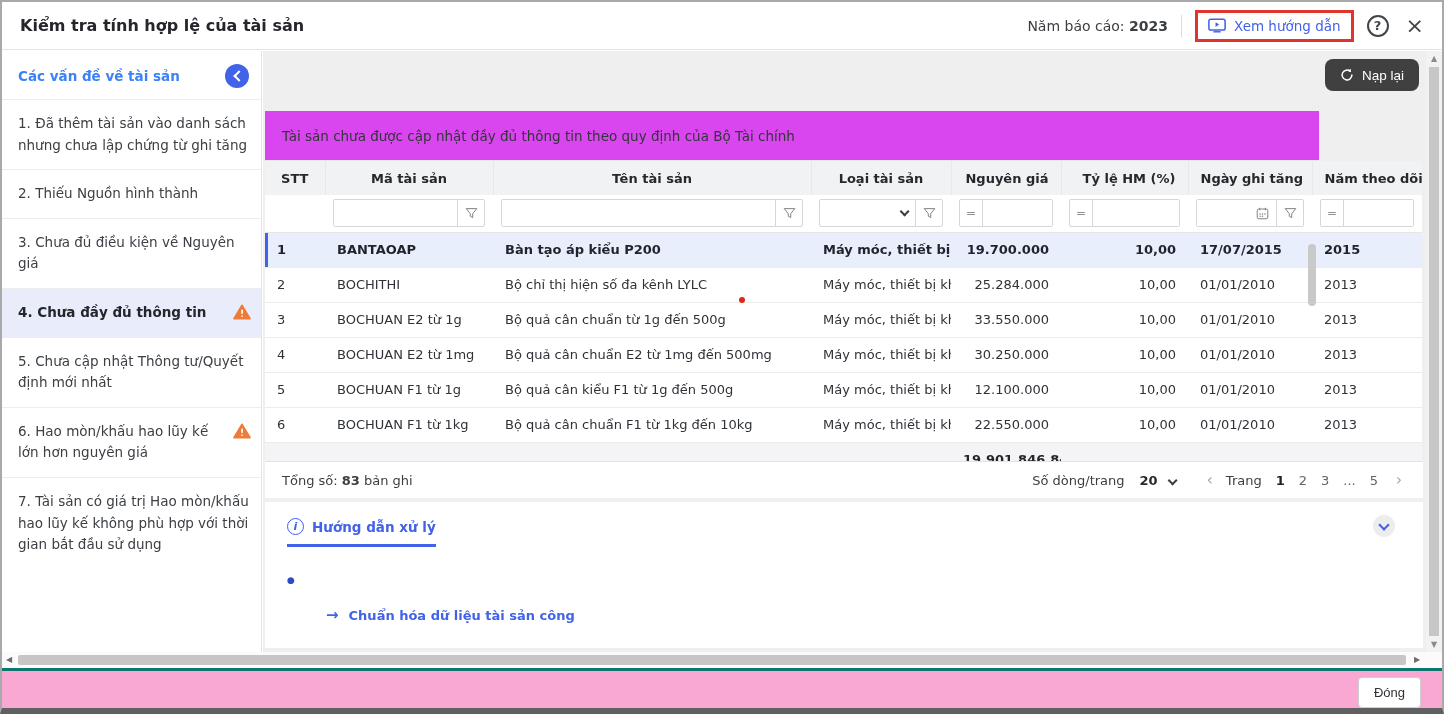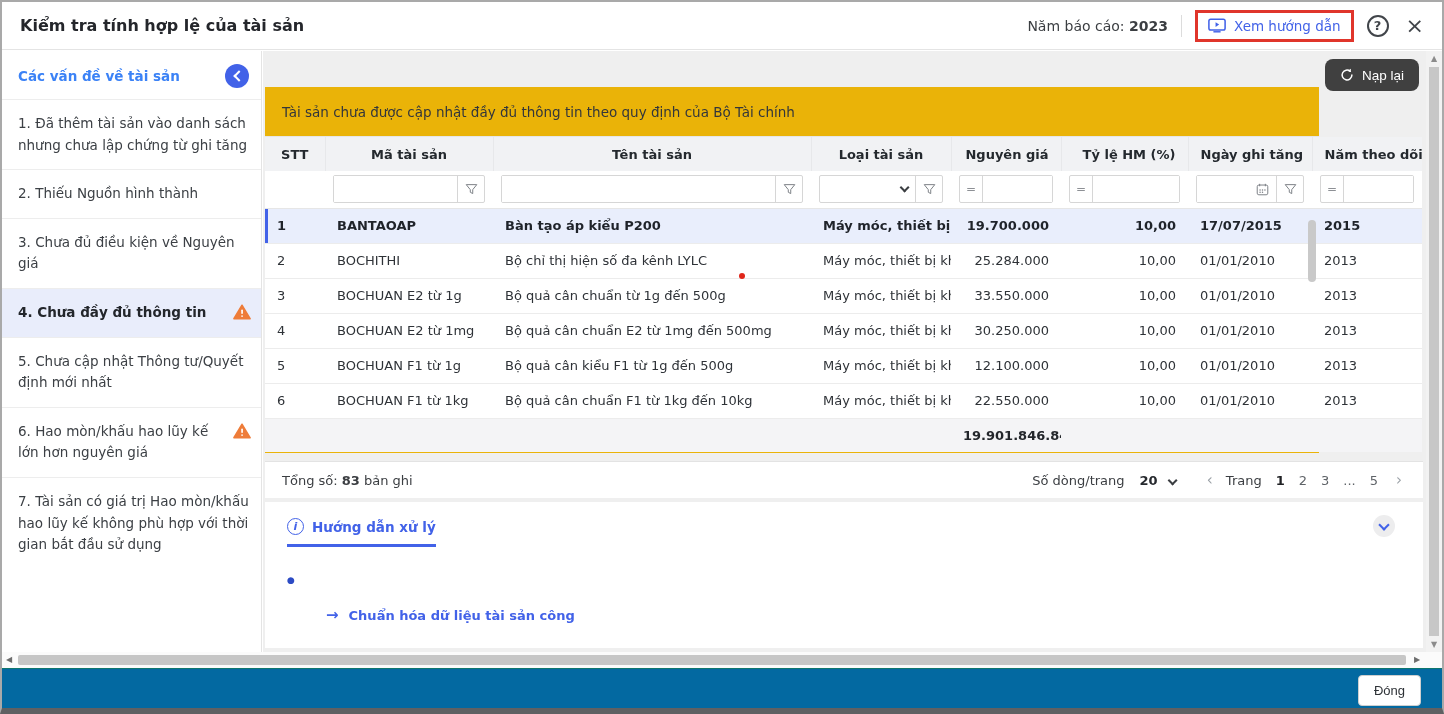--- a/index.html
+++ b/index.html
@@ -39,21 +39,21 @@
   .side-item.active { background:#E9EDFB; font-weight:700; color:#23262b; }
   .side-label { flex:1; }
   .warn-svg { flex:none; margin-top:2px; }
 
   
   .main { position:absolute; left:261px; top:49px; width:1163px; height:601px; background:#efefef; }
   .reload-btn { position:absolute; right:7px; top:8px; height:32px; padding:0 15px; background:#404040;
                 color:#fff; border:none; border-radius:8px; font-size:13.5px; display:flex;
                 align-items:center; gap:8px; cursor:pointer; }
 
-  .card { position:absolute; left:2px; top:36px; width:1054px; height:366px; background:#eab308; }
+  .card { position:absolute; left:2px; top:60px; width:1054px; height:366px; background:#d946ef; }
   .caption { height:50px; border-bottom:1px solid #e6e6e6; display:flex; align-items:center;
              padding:0 17px; font-size:13.5px; color:#33363b; }
 
   table.grid { width:1157px; border-collapse:collapse; table-layout:fixed; }
   .grid th { background:#F1F2F4; height:34px; font-size:13px; font-weight:700; color:#24292e;
              text-align:center; padding:0 12px; border-left:1px solid #e7e8ea; white-space:nowrap; overflow:hidden; }
   .grid th:first-child { border-left:none; }
   .grid th.num, .grid td.num { text-align:right; }
   .grid tr.frow td { height:37px; padding:4px 8px; background:#fff; border-bottom:1px solid #e6e6e6; }
   .fwrap { display:flex; height:28px; border:1px solid #d6d6d6; border-radius:2px; background:#fff; align-items:stretch; }
@@ -100,21 +100,21 @@
   .vscroll { position:absolute; right:0; top:49px; width:16px; height:601px; background:#f2f2f2; z-index:4; }
   .vscroll .arr { position:absolute; left:0; width:16px; text-align:center; font-size:8px; color:#8b8b8b; }
   .vscroll .arr.up { top:3px; } .vscroll .arr.dn { bottom:3px; }
   .vthumb { position:absolute; left:3px; width:10px; top:16px; bottom:16px; background:#c7c7c7; }
   .hscroll { position:absolute; left:0; top:650px; width:1440px; height:16px; background:#fbfbfb; z-index:4; }
   .hscroll .arr { position:absolute; top:0; height:16px; line-height:16px; font-size:8px; color:#6d6d6d; width:14px; text-align:center; }
   .hscroll .arr.lf { left:0; } .hscroll .arr.rt { right:18px; }
   .hthumb { position:absolute; left:16px; right:36px; top:3px; height:10px; background:#c6c6c6; border-radius:2px; }
 
   
-  .footer { position:absolute; left:0; top:666px; width:1440px; height:40px; background:#0369a1; border-top:1px solid #0f766e; }
+  .footer { position:absolute; left:0; top:666px; width:1440px; height:40px; background:#f9a8d4; border-top:3px solid #0f766e; }
   .close-btn { position:absolute; right:21px; top:6px; height:31px; padding:0 15px; background:#fff;
                border:1px solid #cfcfcf; border-radius:4px; font-size:13px; color:#2e3237; cursor:pointer; }
 </style>
 </head>
 <body>
 
 <div class="app">
 
   <div class="topbar">
     <div class="title">Kiểm tra tính hợp lệ của tài sản</div>

